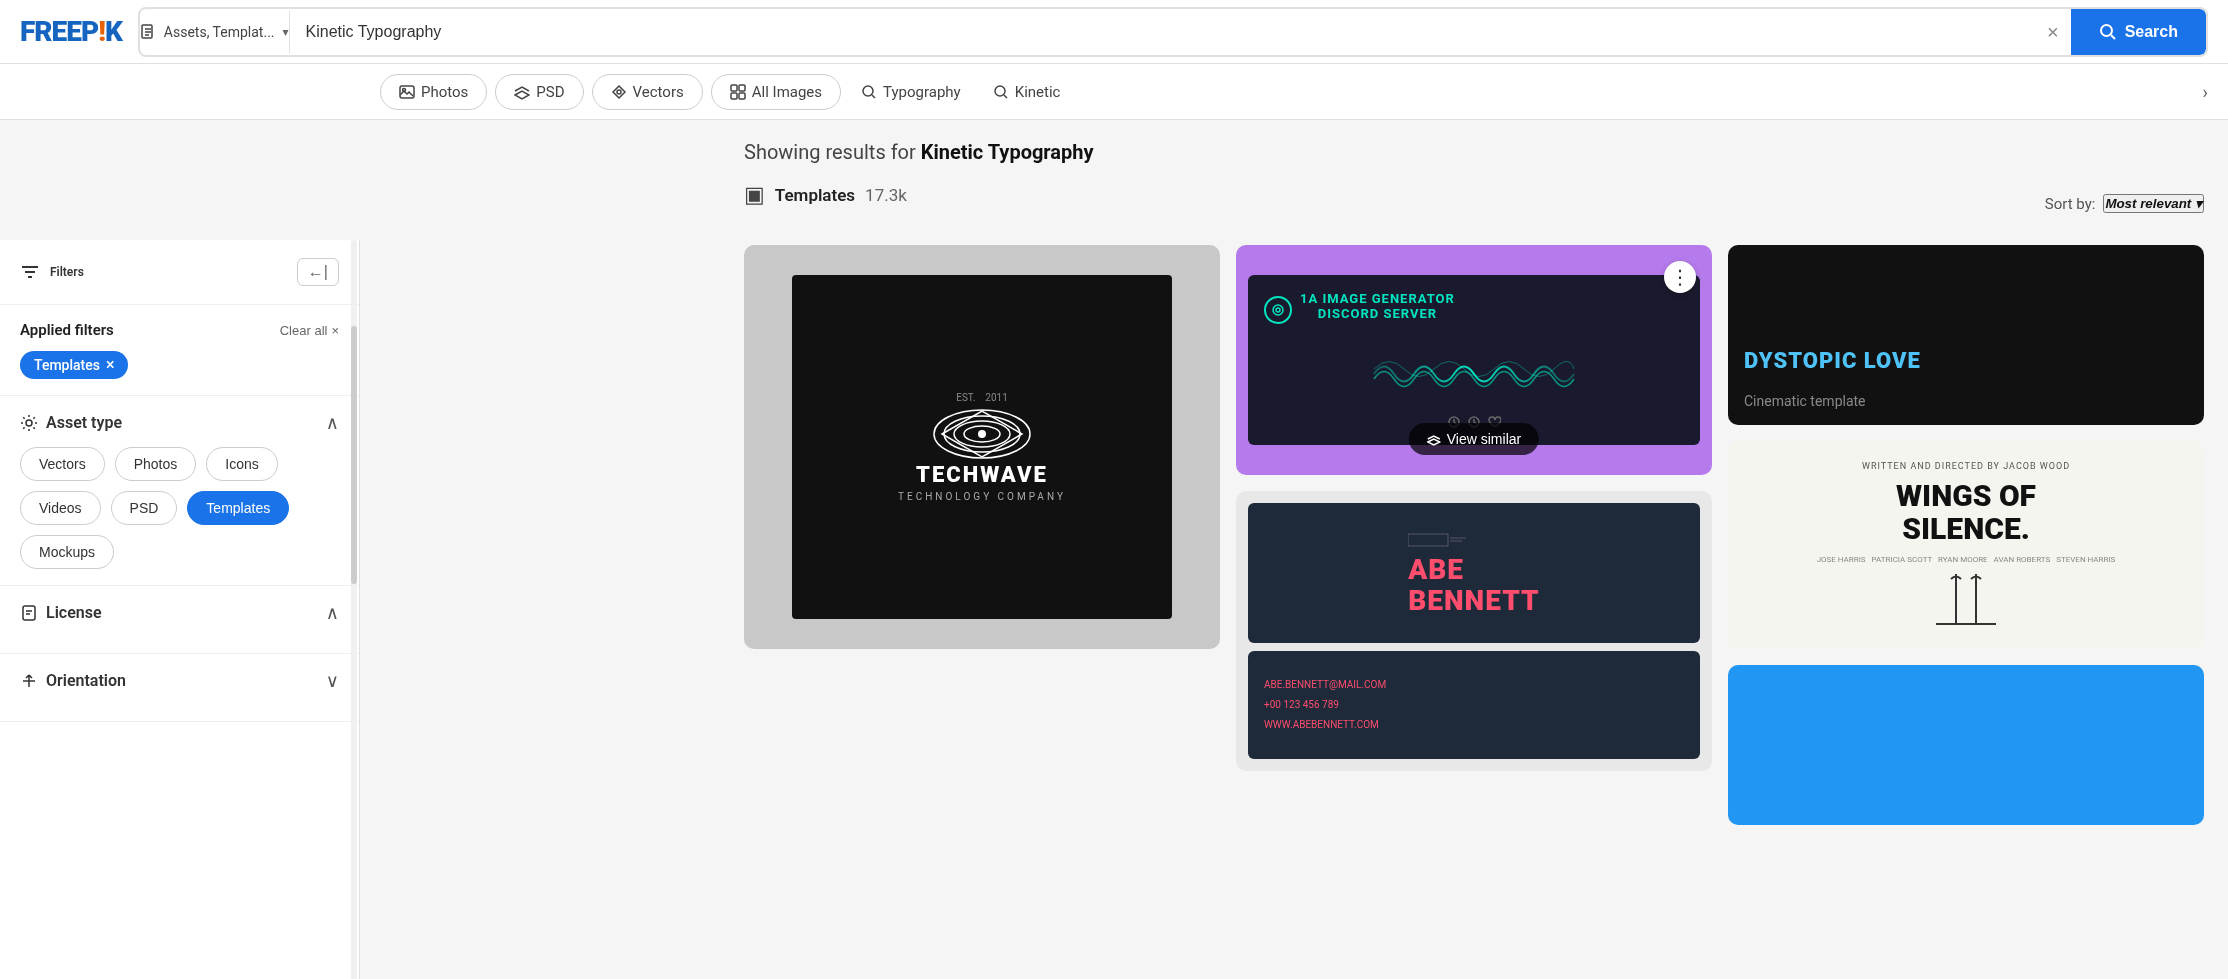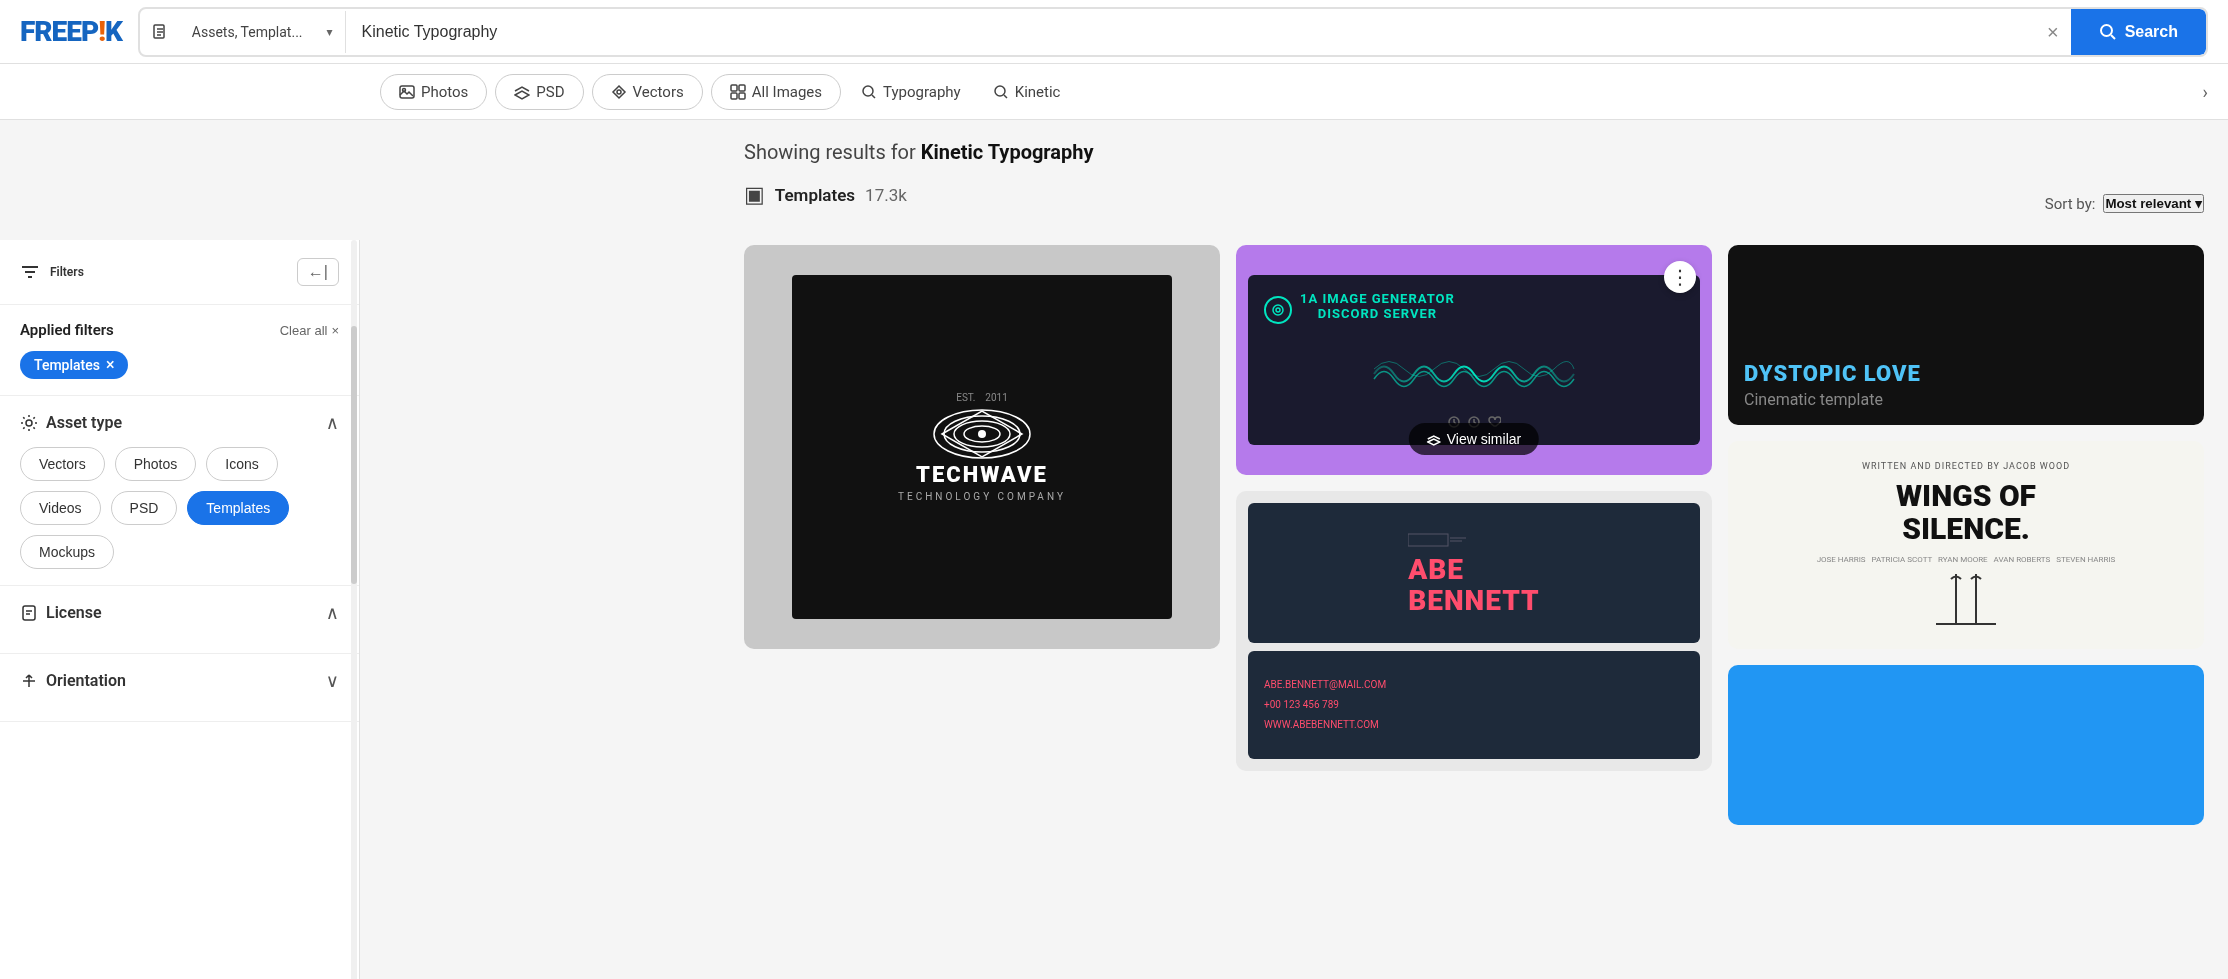--- a/index.html
+++ b/index.html
@@ -32,22 +32,22 @@
       flex: 1;
       border: 2px solid #e0e0e0;
       border-radius: 8px;
       overflow: hidden;
       background: #fff;
       align-items: center;
     }
     .search-type-selector {
       display: flex;
       align-items: center;
-      gap: 24px;
-      padding: 0 12px;
+      gap: 8px;
+      padding: 0 0;
       border-right: 1px solid #e0e0e0;
       cursor: pointer;
       font-size: 14px;
       color: #444;
       height: 42px;
       white-space: nowrap;
     }
     .search-type-selector svg { width: 16px; height: 16px; }
     .search-input {
       flex: 1;
@@ -290,20 +290,21 @@
       font-size: 15px;
       color: #555;
     }
     .sort-by-value {
       font-weight: 700;
       color: #111;
       cursor: pointer;
       display: flex;
       align-items: flex-start;
       gap: 4px;
+      font-style: italic;
     }
     .results-meta {
       display: flex;
       align-items: center;
       gap: 10px;
       margin-bottom: 18px;
     }
     .results-icon { font-size: 22px; color: #444; }
     .results-count-label { font-size: 17px; font-weight: 600; color: #222; }
     .results-count { font-size: 17px; color: #666; }
@@ -710,21 +711,21 @@
               +00 123 456 789<br>
               WWW.ABEBENNETT.COM
             </div>
           </div>
         </div>
       </div>
 
       <div class="masonry-item" style="background:#111;min-height:180px;display:flex;align-items:flex-end;padding:16px;border-radius:10px;">
         <div>
           <div style="color:#4fc3f7;font-size:22px;font-weight:900;letter-spacing:1px;">DYSTOPIC LOVE</div>
-          <div style="color:#888;font-size:16px;margin-top:4px;">Cinematic template</div>
+          <div style="color:#888;font-size:14px;margin-top:20px;">Cinematic template</div>
         </div>
       </div>
 
       <div class="masonry-item">
         <div class="card-wings">
           <div style="font-size:9px;color:#555;letter-spacing:1px;margin-bottom:8px;text-transform:uppercase;">WRITTEN AND DIRECTED BY JACOB WOOD</div>
           <div style="font-size:30px;font-weight:900;color:#111;text-align:center;line-height:1.1;">WINGS OF<br>SILENCE.</div>
           <div style="font-size:8px;color:#888;margin-top:10px;text-align:center;">JOSE HARRIS &nbsp; PATRICIA SCOTT &nbsp; RYAN MOORE &nbsp; AVAN ROBERTS &nbsp; STEVEN HARRIS</div>
 
           <svg width="80" height="55" viewBox="0 0 80 55" fill="none" style="margin-top:10px;">

